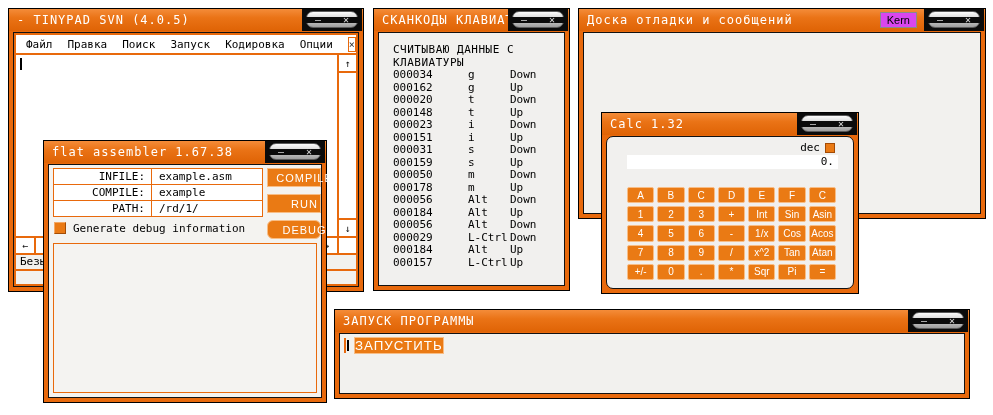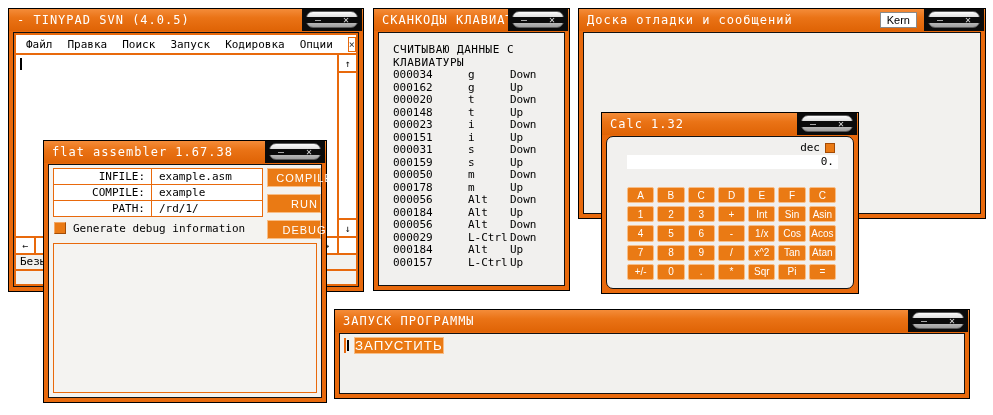--- a/index.html
+++ b/index.html
@@ -74,21 +74,21 @@
   
   #win-scan .content{background:#f1f0ee;}
   .scan-header{position:absolute;left:14px;top:10px;letter-spacing:0.5px;}
   .scan-rows{position:absolute;left:14px;top:36px;right:4px;}
   .scan-row{display:flex;height:12.5px;line-height:12.5px;}
   .scan-code{width:75px;}
   .scan-key{width:42px;}
   .scan-state{flex:1;}
 
   
-  .kern-btn{position:absolute;right:68px;top:3px;background:#ffffff;border:1px solid #8a8a8a;
+  .kern-btn{position:absolute;right:68px;top:3px;background:#d946ef;border:1px solid #8a8a8a;
     color:#000;font-size:11px;padding:0 6px;height:16px;line-height:14px;cursor:pointer;letter-spacing:0;}
 
   
   #win-calc .content{background:#f1f0ee;border-radius:7px;}
   .calc-mode{position:absolute;top:4px;right:18px;display:flex;align-items:center;gap:5px;}
   .calc-modebox{width:10px;height:10px;background:var(--orange-btn);border:1px solid #a44b04;cursor:pointer;}
   .calc-display{position:absolute;top:18px;left:20px;right:15px;height:14px;background:#fff;
     text-align:right;padding-right:4px;line-height:14px;}
   .calc-grid{position:absolute;left:20px;right:17px;top:50px;bottom:8px;display:grid;
     grid-template-columns:repeat(7,1fr);grid-template-rows:repeat(5,1fr);gap:3px;}
@@ -280,21 +280,21 @@
     <div class="f-row" style="top:19px;">
       <span class="f-label">COMPILE:</span>
       <span class="f-value">example</span>
     </div>
     <div class="f-row" style="top:35px;">
       <span class="f-label">PATH:</span>
       <span class="f-value">/rd/1/</span>
     </div>
     <button class="obtn" style="top:3px;">COMPILE</button>
     <button class="obtn" style="top:29px;">RUN</button>
-    <button class="obtn" style="top:55px;">DEBUG</button>
+    <button class="obtn" style="top:55px;border-radius:6px;">DEBUG</button>
     <div class="f-check"></div>
     <span class="f-checklabel">Generate debug information</span>
     <div class="f-output"></div>
   </div>
 </div>
 
 <div class="win" id="win-calc" style="left:601px;top:112px;width:258px;height:182px;z-index:2;">
   <div class="titlebar">
     <span>Calc 1.32</span>
   </div>

